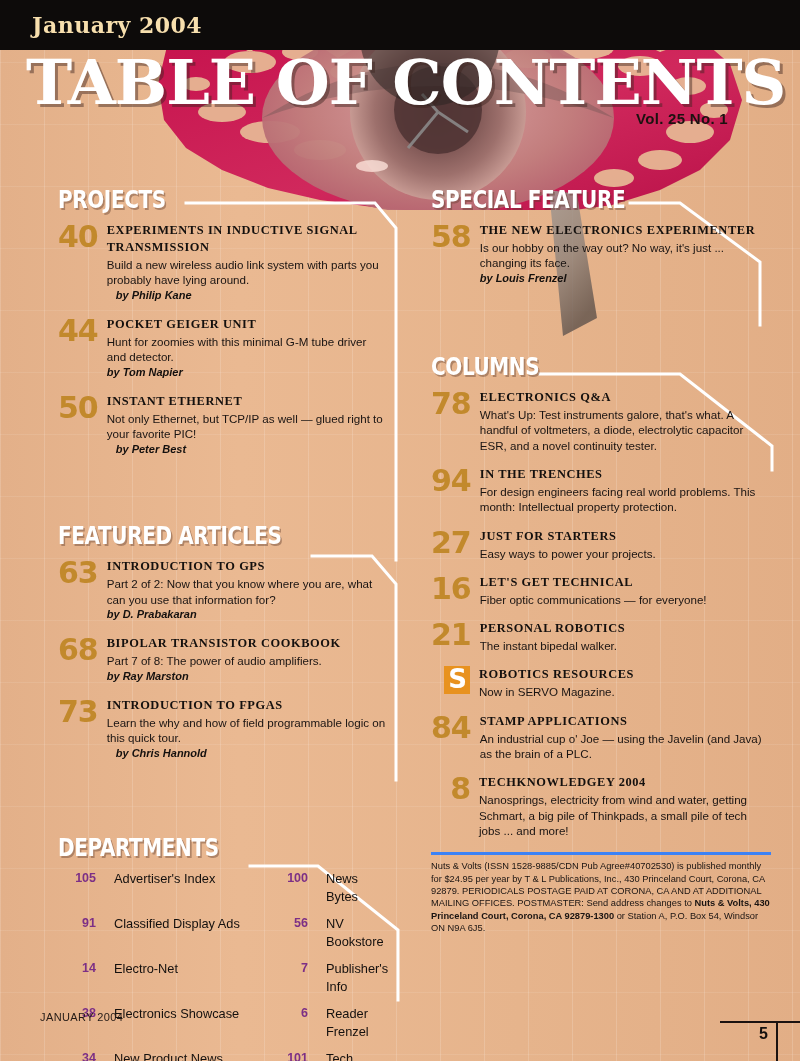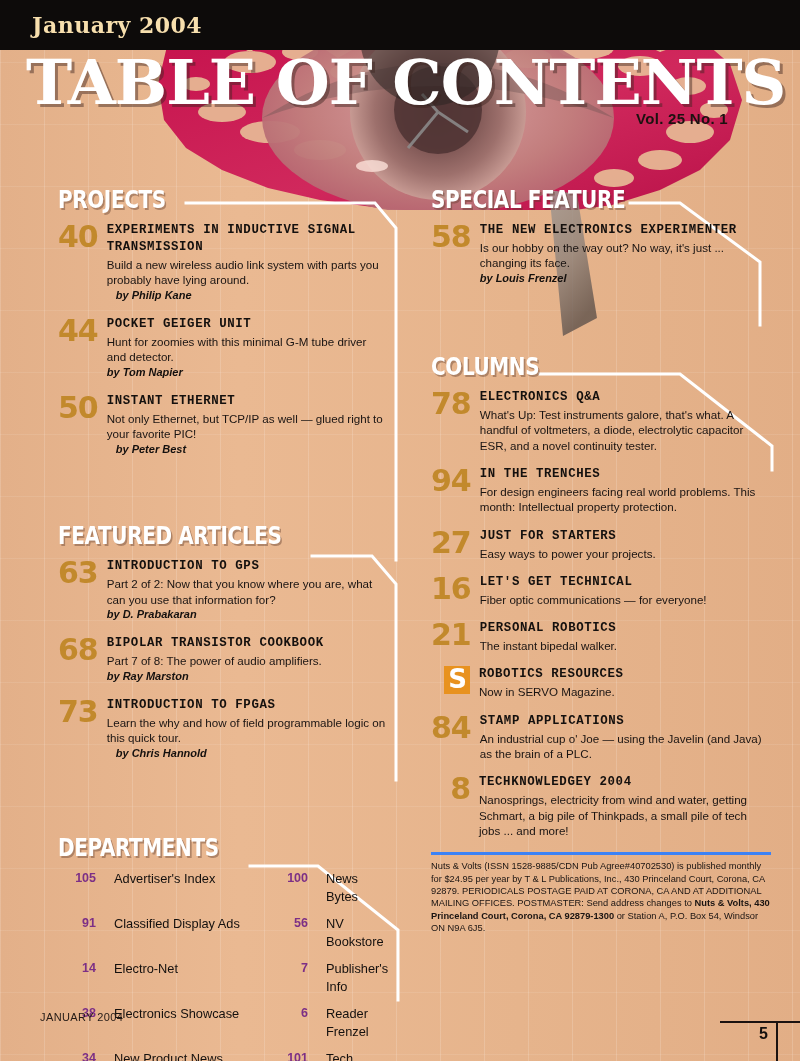--- a/index.html
+++ b/index.html
@@ -129,21 +129,21 @@
     line-height: 28px;
     color: #c2892c;
     text-align: right;
     padding-right: 9px;
     padding-top: 1px;
     letter-spacing: -1px;
   }
   .entry-body { flex: 1 1 auto; min-width: 0; }
 
   .entry-title {
-    font-family: Liberation Mono, monospace;
+    font-family: Liberation Serif, serif;
     font-weight: bold;
     font-size: 12.4px;
     line-height: 17px;
     letter-spacing: 0.6px;
     color: #14100e;
     margin-bottom: 1px;
   }
   .entry-desc {
     font-family: "Liberation Sans", sans-serif;
     font-size: 11.6px;

